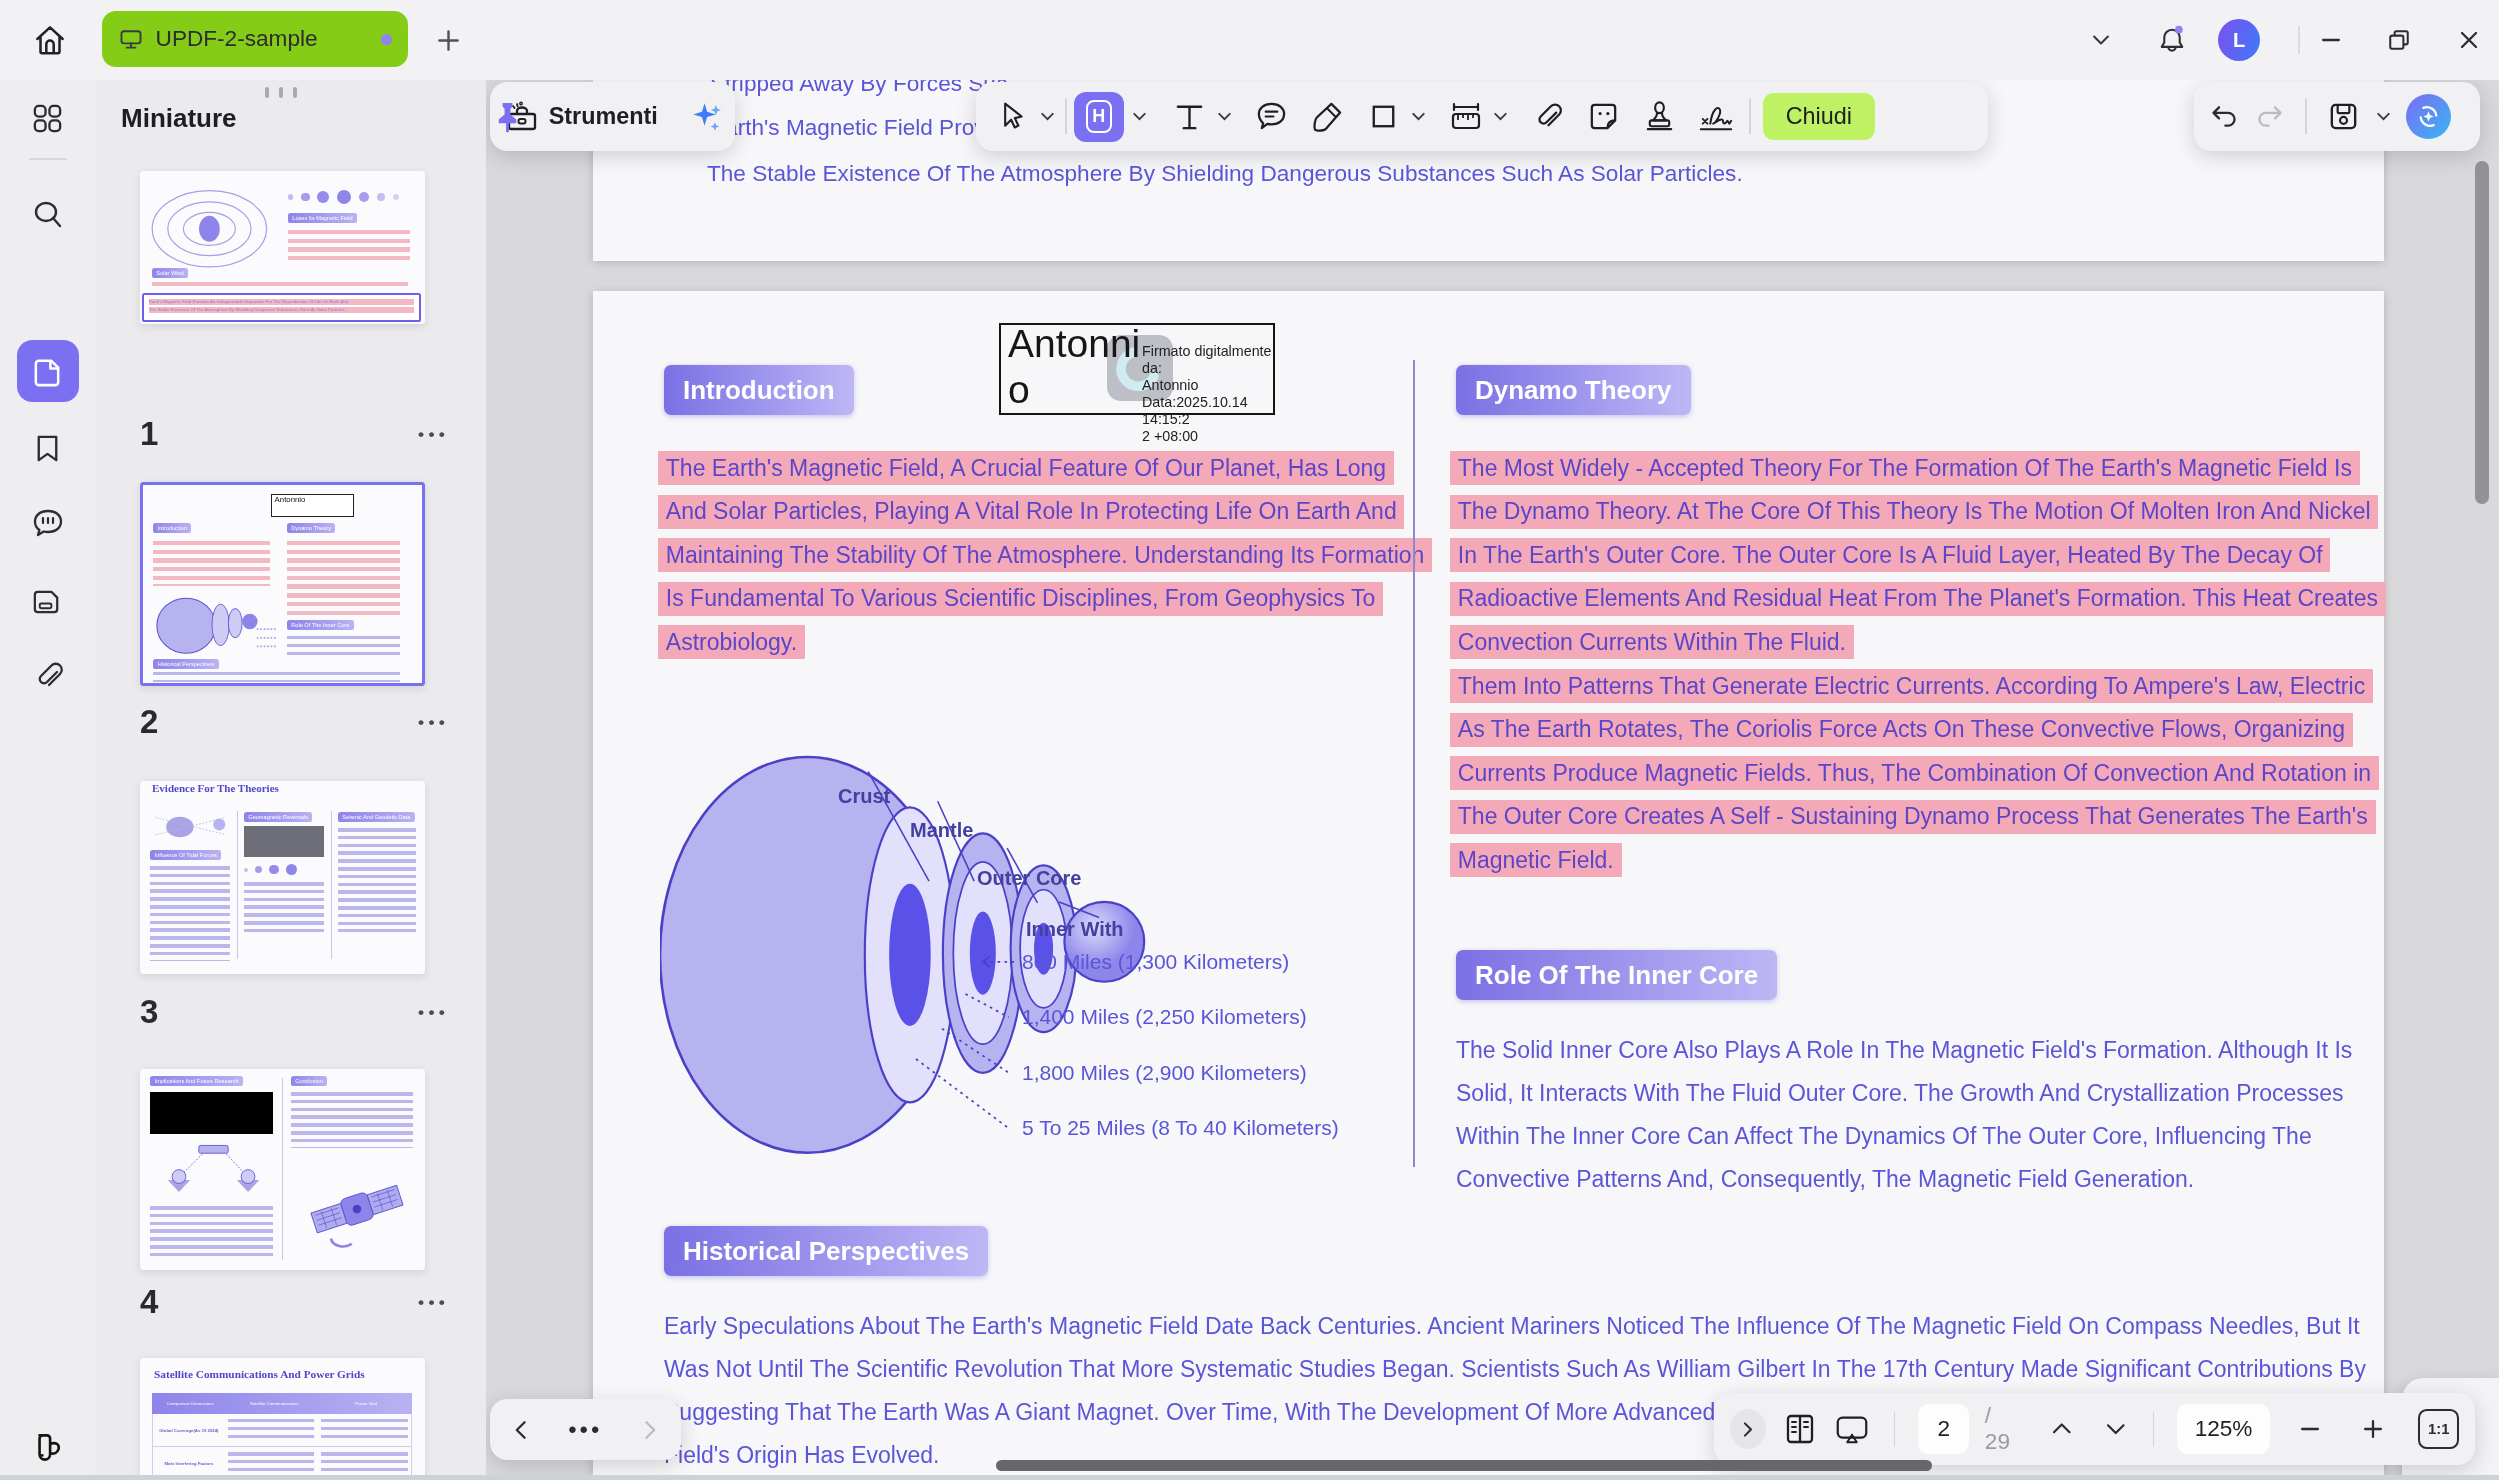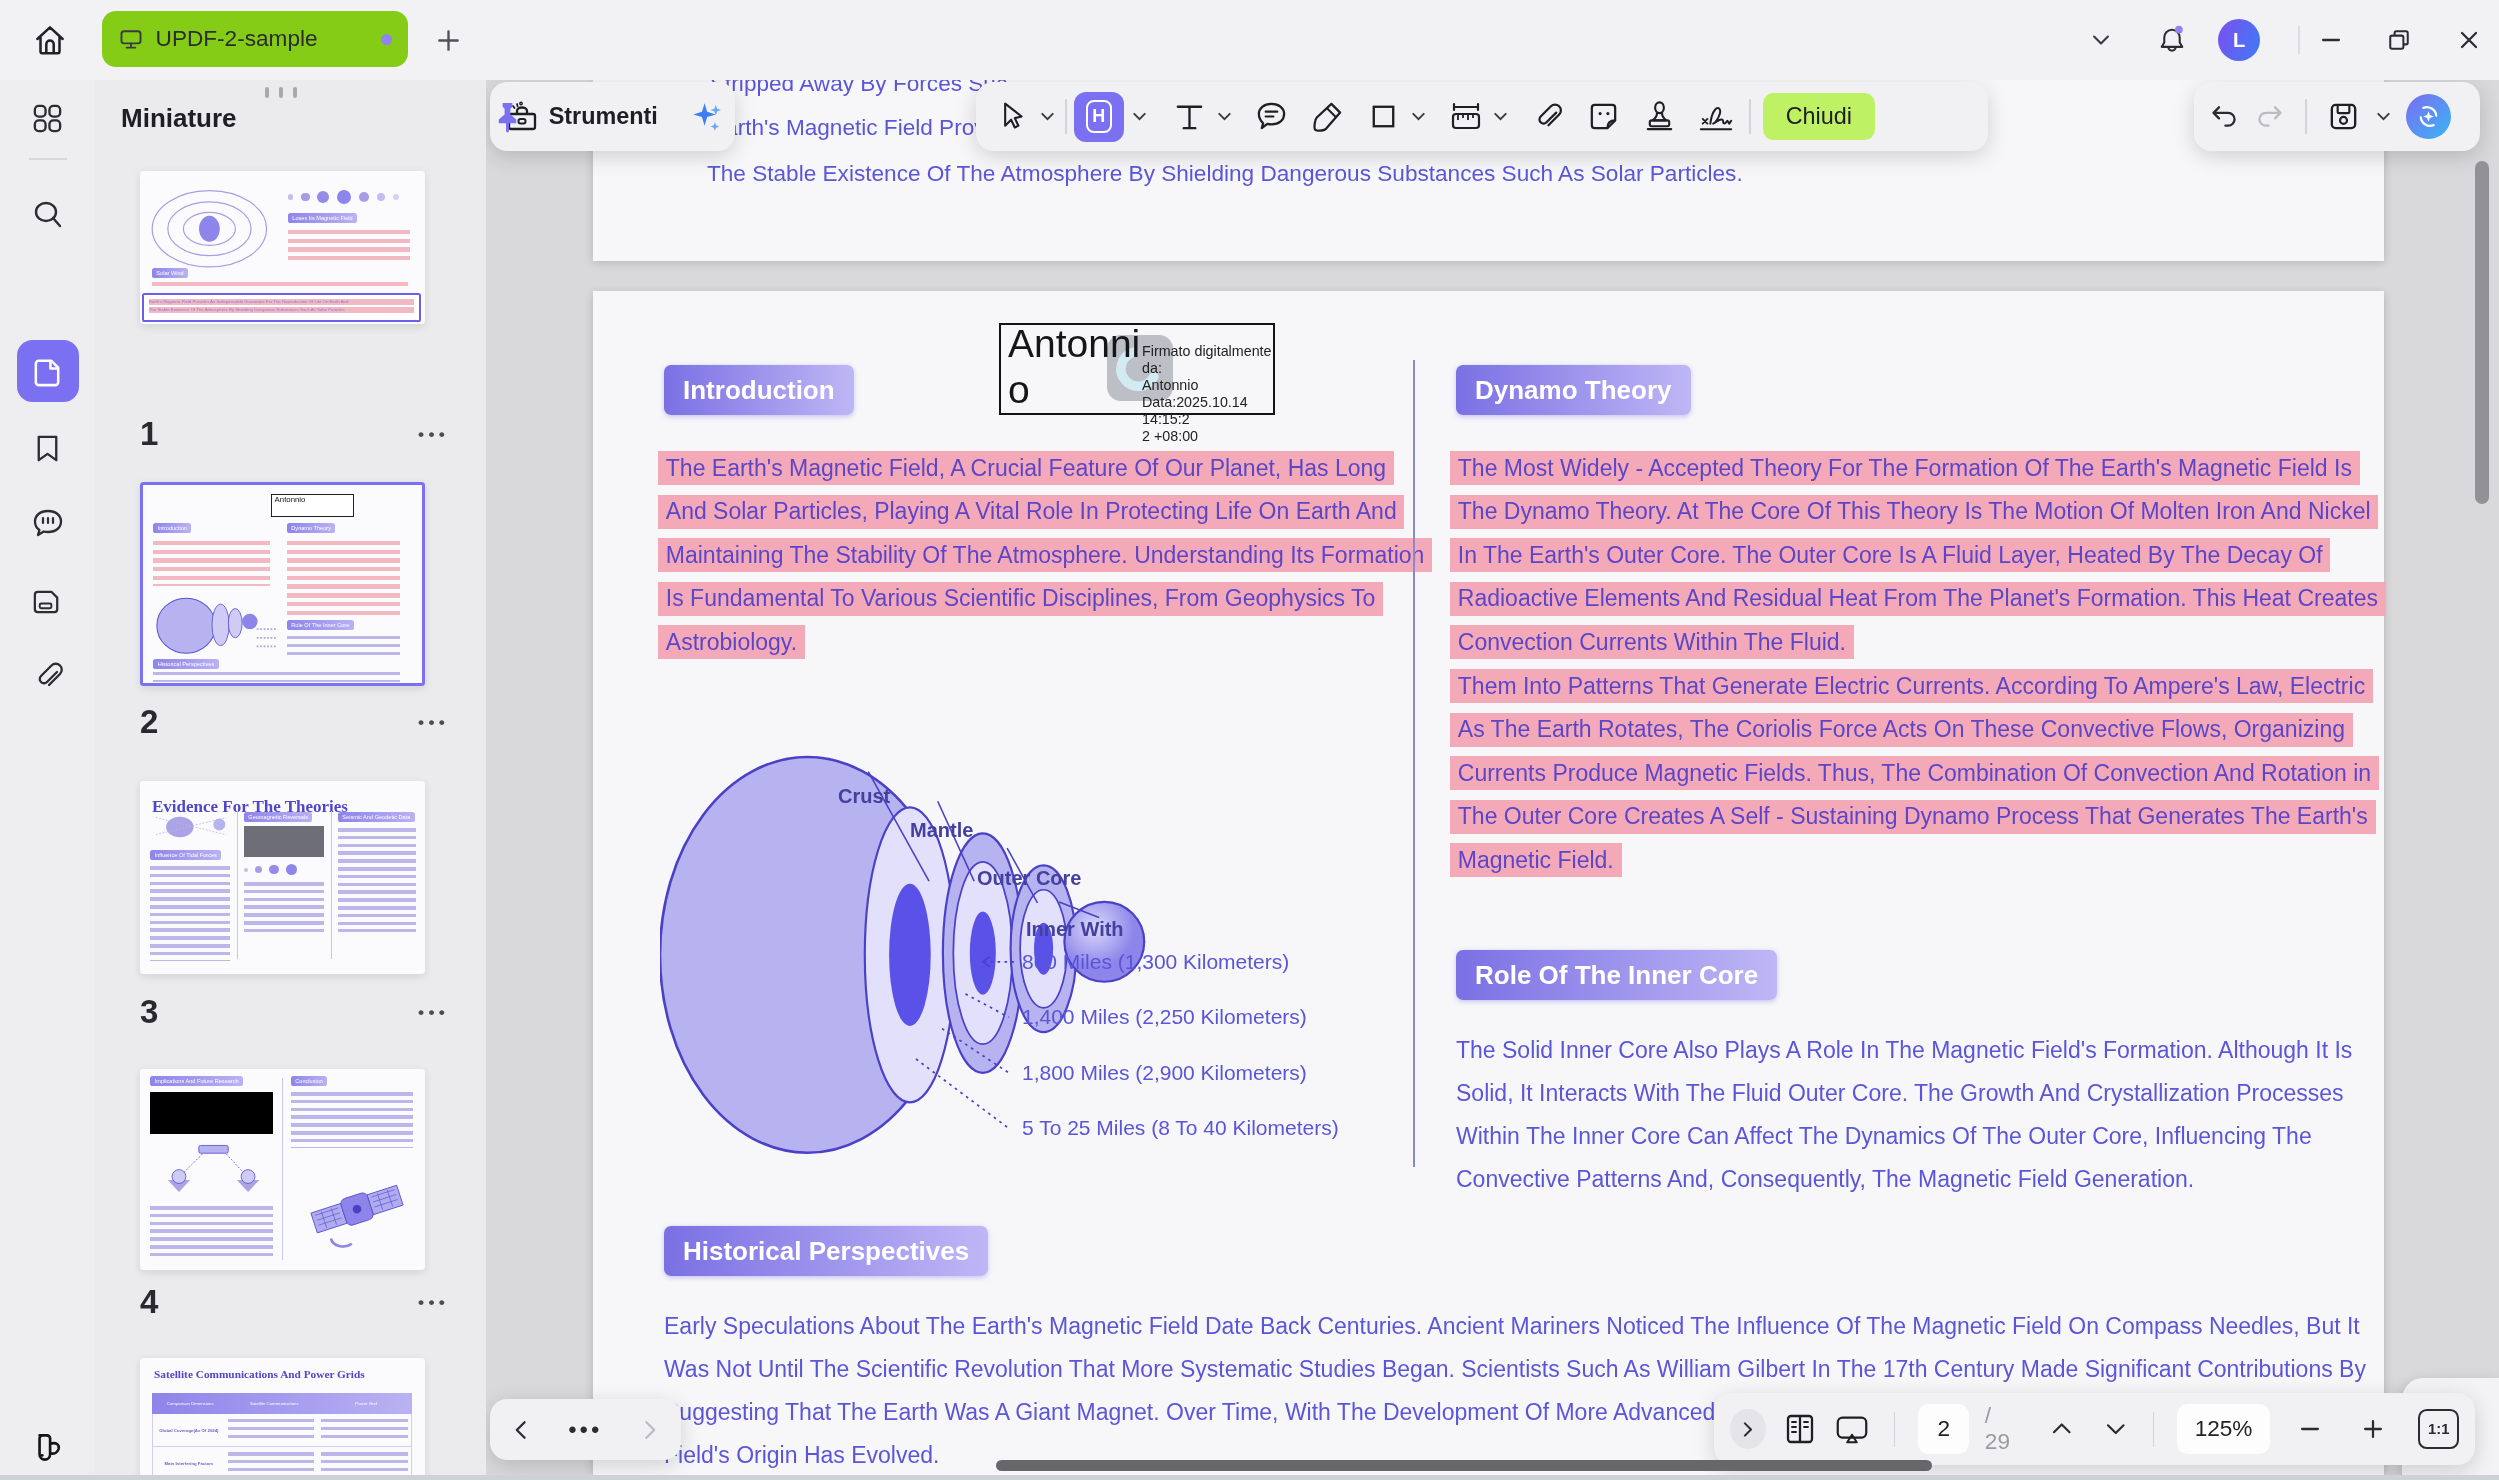--- a/index.html
+++ b/index.html
@@ -342,21 +342,21 @@
       <div class="pinkstack abs" style="left:144px; top:56px; width:113px; height:75px;"></div>
       <span class="chipmini abs" style="left:144px; top:135px; max-width:111px;">Role Of The Inner Core</span>
       <div class="purpstack abs" style="left:144px; top:151px; width:113px; height:22.6px;"></div>
       <span class="chipmini abs" style="left:10.4px; top:174px; max-width:111px;">Historical Perspectives</span>
       <div class="purpstack abs" style="left:10.4px; top:187px; width:247px; height:10.4px;"></div>
     </div>
     <span class="thumb-num" style="top:623px;">2</span>
     <span class="thumb-dots" style="top:632px;">•••</span>
 
     <div class="thumb" style="top:701px; height:193px;">
-      <div class="serif abs" style="left:12px; top:16px; font-size:17px; font-weight:bold; color:#4f46c8;">Evidence For The Theories</div>
+      <div class="serif abs" style="left:12px; top:1px; font-size:11px; font-weight:bold; color:#4f46c8;">Evidence For The Theories</div>
       <svg class="ic abs" style="left:10.4px; top:28px;" width="82" height="36" viewBox="0 0 94 42">
         <ellipse cx="34" cy="21" rx="16" ry="12" fill="#aaa3e6"></ellipse>
           <circle cx="80" cy="18" r="7" fill="#b7b2f0"></circle>
         <path d="M6 10 L88 30 M6 30 L88 10" stroke="#b7b2ee" stroke-width="1" stroke-dasharray="2 2"></path>
       </svg>
       <span class="chipmini abs" style="left:10.4px; top:69px; max-width:80px;">Influence Of Tidal Forces</span>
       <div class="purpstack abs" style="left:10.4px; top:85px; width:80px; height:95px;"></div>
       <div class="abs" style="left:97px; top:29.5px; width:0.9px; height:148px; background:#c9c6ee;"></div>
       <span class="chipmini abs" style="left:104px; top:31px; max-width:80px;">Geomagnetic Reversals</span>
       <div class="abs" style="left:104px; top:45px; width:80px; height:31px; background:#6e6e78;"></div>

